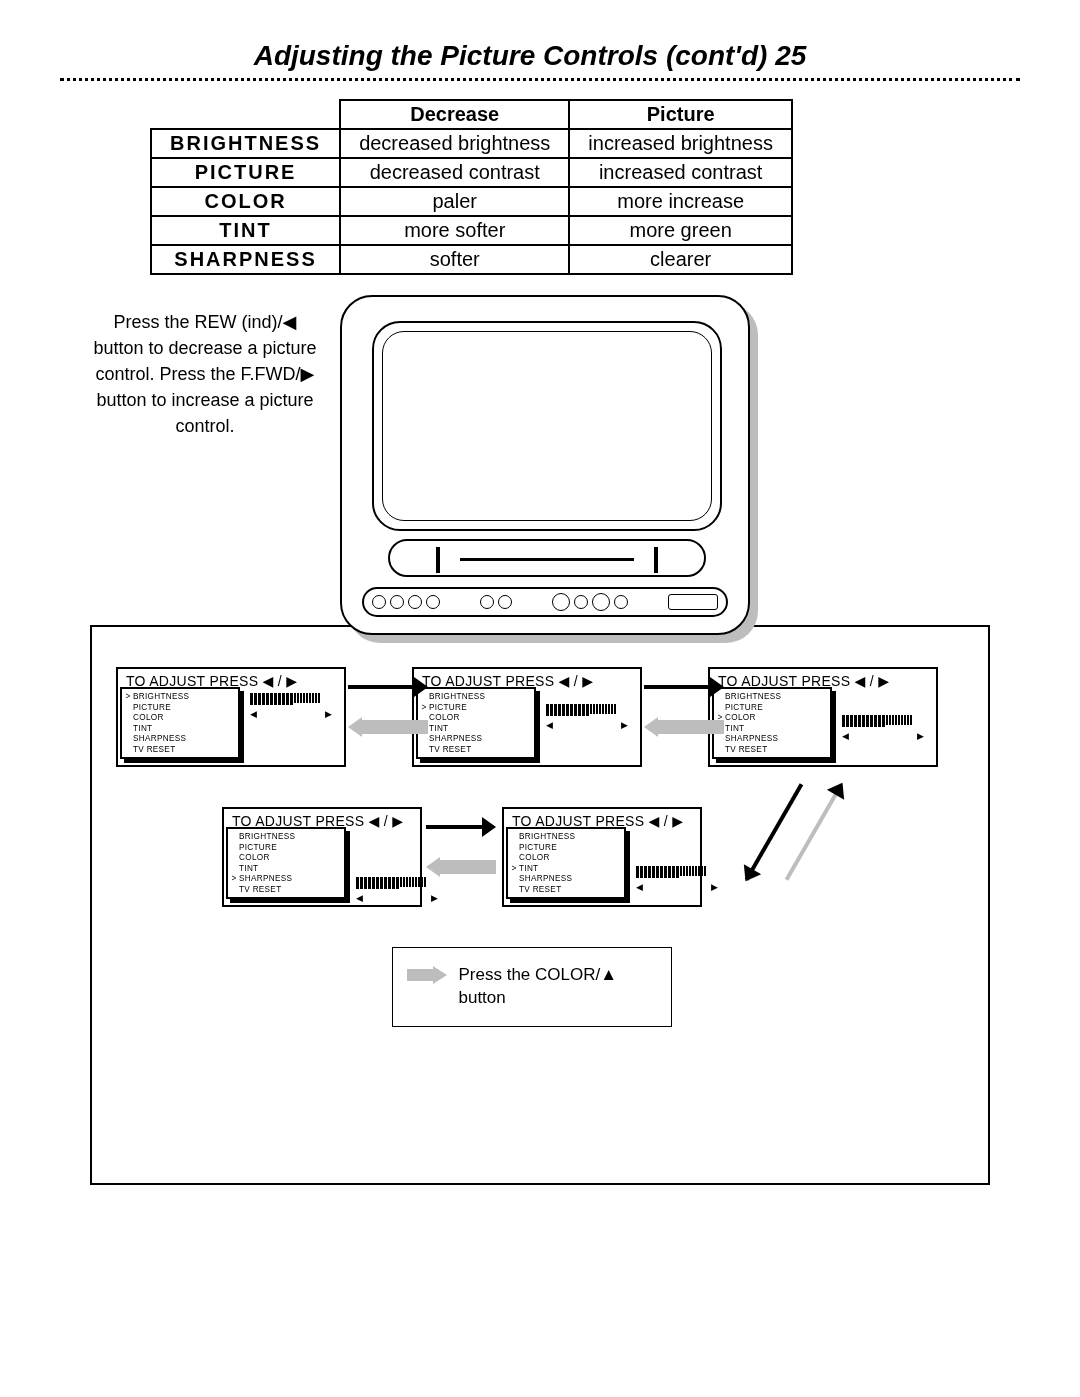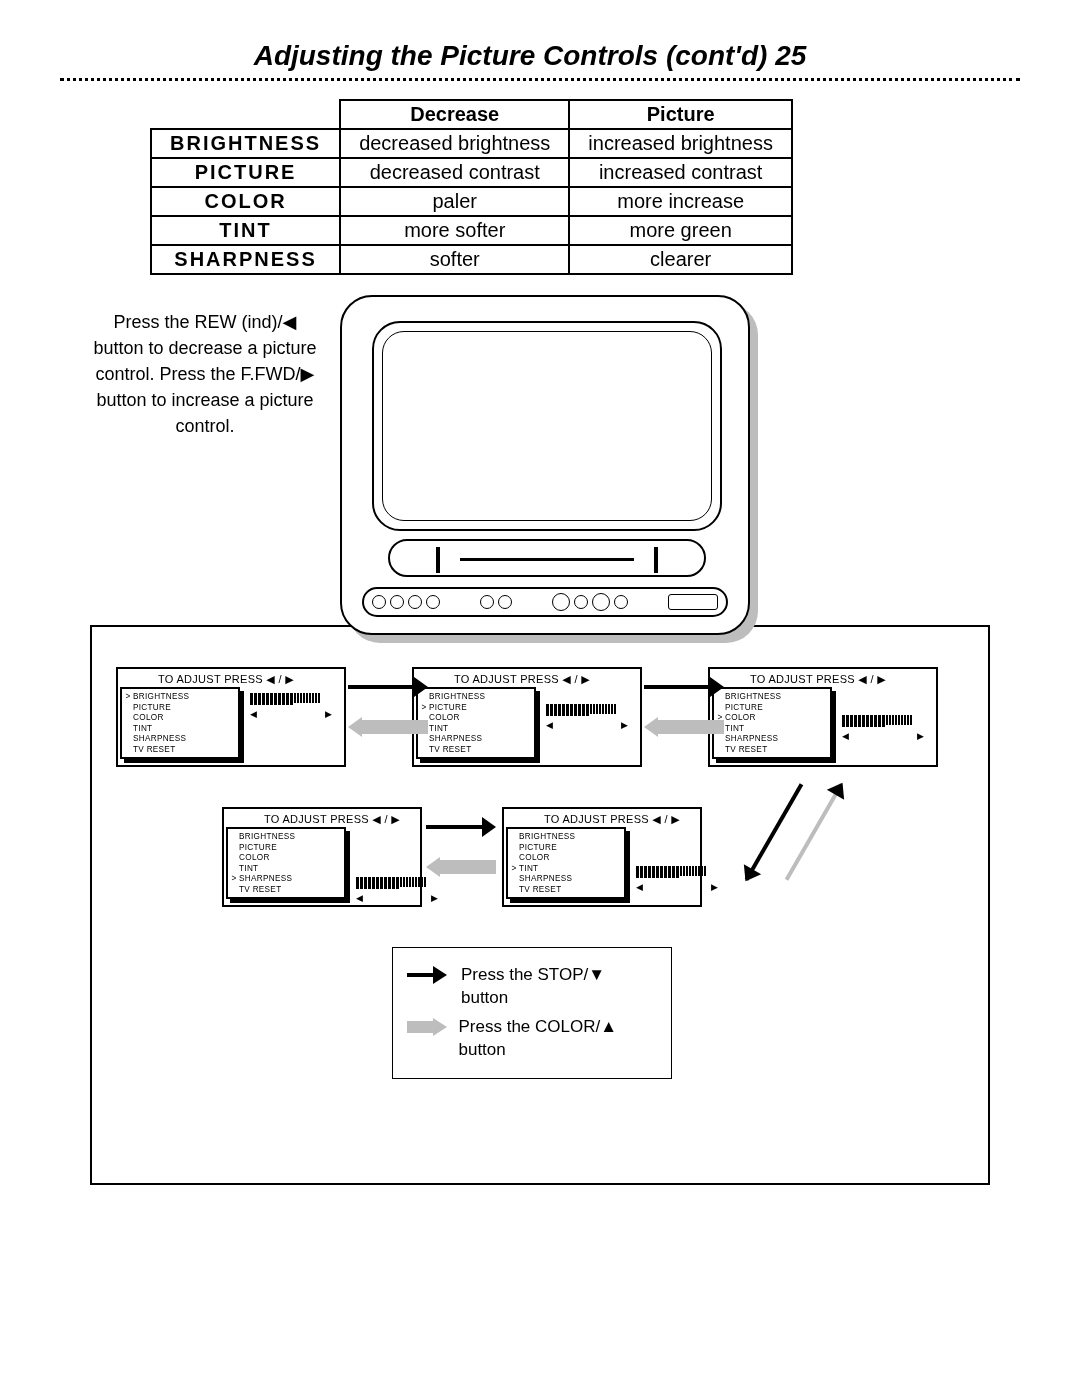--- a/index.html
+++ b/index.html
@@ -189,24 +189,23 @@
     width: 120px; height: 72px;
     background: #fff;
     border: 2px solid #000;
     font-size: 8.2px;
     letter-spacing: .3px;
     padding: 3px 1px 1px 1px;
     line-height: 1.28;
     font-family: Arial, sans-serif;
   }
   .osd .hdr {
-    font-size: 11px;
+    font-size: 14px;
     letter-spacing: .3px;
     padding-left: 4px;
-    margin-left: 32px;
   }
   .osd .list .row { display: flex; }
   .osd .list .sel { width: 10px; text-align: center; }
   .osd .bar-wrap {
     position: absolute;
     left: 132px; top: 24px;
     width: 90px;
   }
   .osd .bar {
     height: 12px;
@@ -713,26 +712,19 @@
     <div class="head-l-gray"></div>
       <div class="shaft-gray"></div>
   </div>
 
   <div class="diag-arrow" style="left:680px; top:150px; height:110px; transform: rotate(30deg);"></div>
   <div class="diag-arrow up" style="left:720px; top:150px; height:110px; transform: rotate(30deg); background:#bdbdbd;"></div>
 
   <div class="legend" style="left:300px; top:320px;">
     <div class="lrow">
       <div class="arrow-icon">
-          <div class="shaft-b"></div>
-          <div class="head-b"></div>
-        </div>
-      <div>Press the STOP/▼ button</div>
-    </div>
-    <div class="lrow">
-      <div class="arrow-icon">
           <div class="shaft-g"></div>
           <div class="head-g"></div>
         </div>
       <div>Press the COLOR/▲ button</div>
     </div>
   </div>
 </div>
 
 </body></html>

